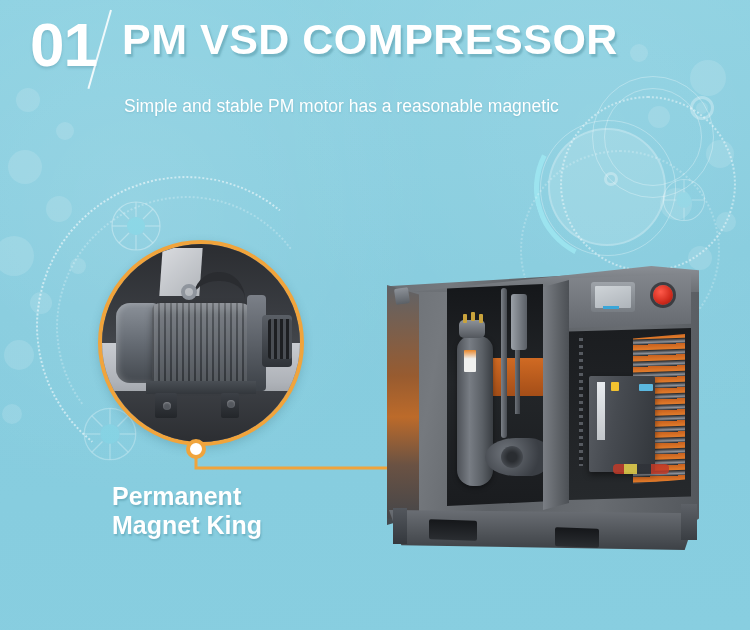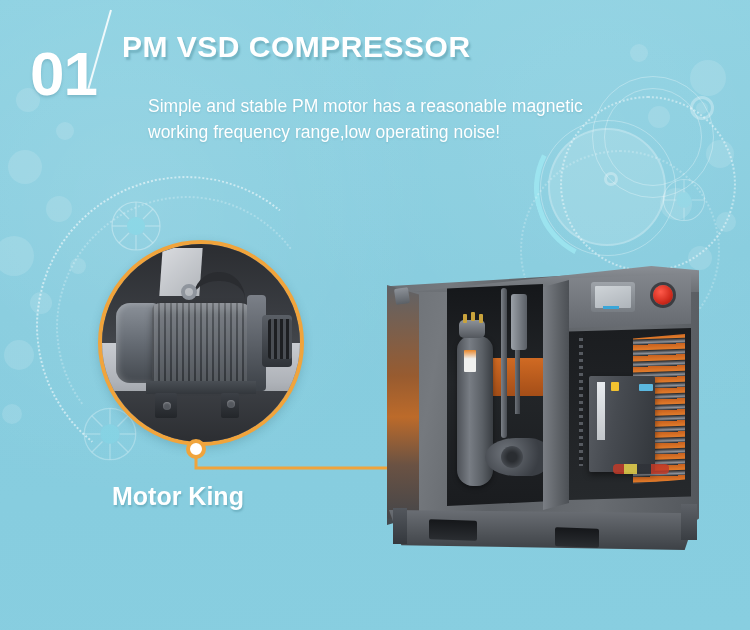--- a/index.html
+++ b/index.html
@@ -60,43 +60,42 @@
   .atom { position:absolute; opacity:0.45; }
 
   
   #header { position:absolute; left:0; top:0; width:750px; }
 
   .num-row { position:absolute; left:30px; top:14px; display:flex; align-items:flex-start; }
   #numLabel {
     font-size:62px; font-weight:bold; color:#ffffff; line-height:1;
     letter-spacing:-1px;
     text-shadow:0 2px 3px rgba(60,120,135,0.28);
-    margin-top:29px;
   }
   #slash {
     position:absolute; left:110px; top:10px;
     width:2px; height:82px;
     background:rgba(255,255,255,0.85);
     transform:rotate(16deg);
     transform-origin:top center;
   }
   #mainTitle {
-    position:absolute; left:122px; top:32px;
-    font-size:30px; font-weight:bold; color:#ffffff;
+    position:absolute; left:122px; top:18px;
+    font-size:43px; font-weight:bold; color:#ffffff;
     letter-spacing:0.5px; line-height:1;
     text-shadow:2px 3px 2px rgba(70,135,150,0.40);
     white-space:nowrap;
   }
   #subtitle {
     position:absolute; left:124px; top:94px;
     width:520px;
     font-size:17.5px; color:#ffffff; line-height:1.48;
     text-shadow:0 1px 2px rgba(70,135,150,0.25);
   }
-  #subtitle div { white-space:nowrap;margin-left:24px; }
+  #subtitle div { white-space:nowrap; }
 
   
   #insetCircle {
     position:absolute; left:98px; top:240px;
     width:206px; height:206px;
     border-radius:50%;
     border:4px solid #F0A43C;
     overflow:hidden;
     box-shadow:0 3px 10px rgba(40,90,105,0.22);
     background:#6d7177;
@@ -459,21 +458,20 @@
   </div>
 
   <div id="header">
     <div class="num-row">
       <span id="numLabel">01</span>
     </div>
     <div id="slash"></div>
     <div id="mainTitle">PM VSD COMPRESSOR</div>
     <div id="subtitle">
       <div>Simple and stable PM motor has a reasonable magnetic</div>
-      <div>working frequency range,low operating noise!</div>
     </div>
   </div>
 
   <div id="insetCircle">
     <div class="motor-scene">
       <div class="m-bg-dark"></div>
       <div class="m-bg-light"></div>
       <div class="m-panel-white"></div>
       <div class="m-floor"></div>
       <div class="m-pipe"></div>
@@ -536,16 +534,17 @@
     <div class="mc mc-estop"></div>
 
     <div class="mc mc-base"></div>
     <div class="mc mc-slot mc-slot1"></div>
     <div class="mc mc-slot mc-slot2"></div>
     <div class="mc mc-foot-l"></div>
     <div class="mc mc-foot-r"></div>
   </div>
 
   <div id="caption">
-    <div class="cap-line">Motor King</div>
+    <div class="cap-line">Permanent</div>
+    <div class="cap-line">Magnet King</div>
   </div>
 
 </div>
 
 </body></html>

